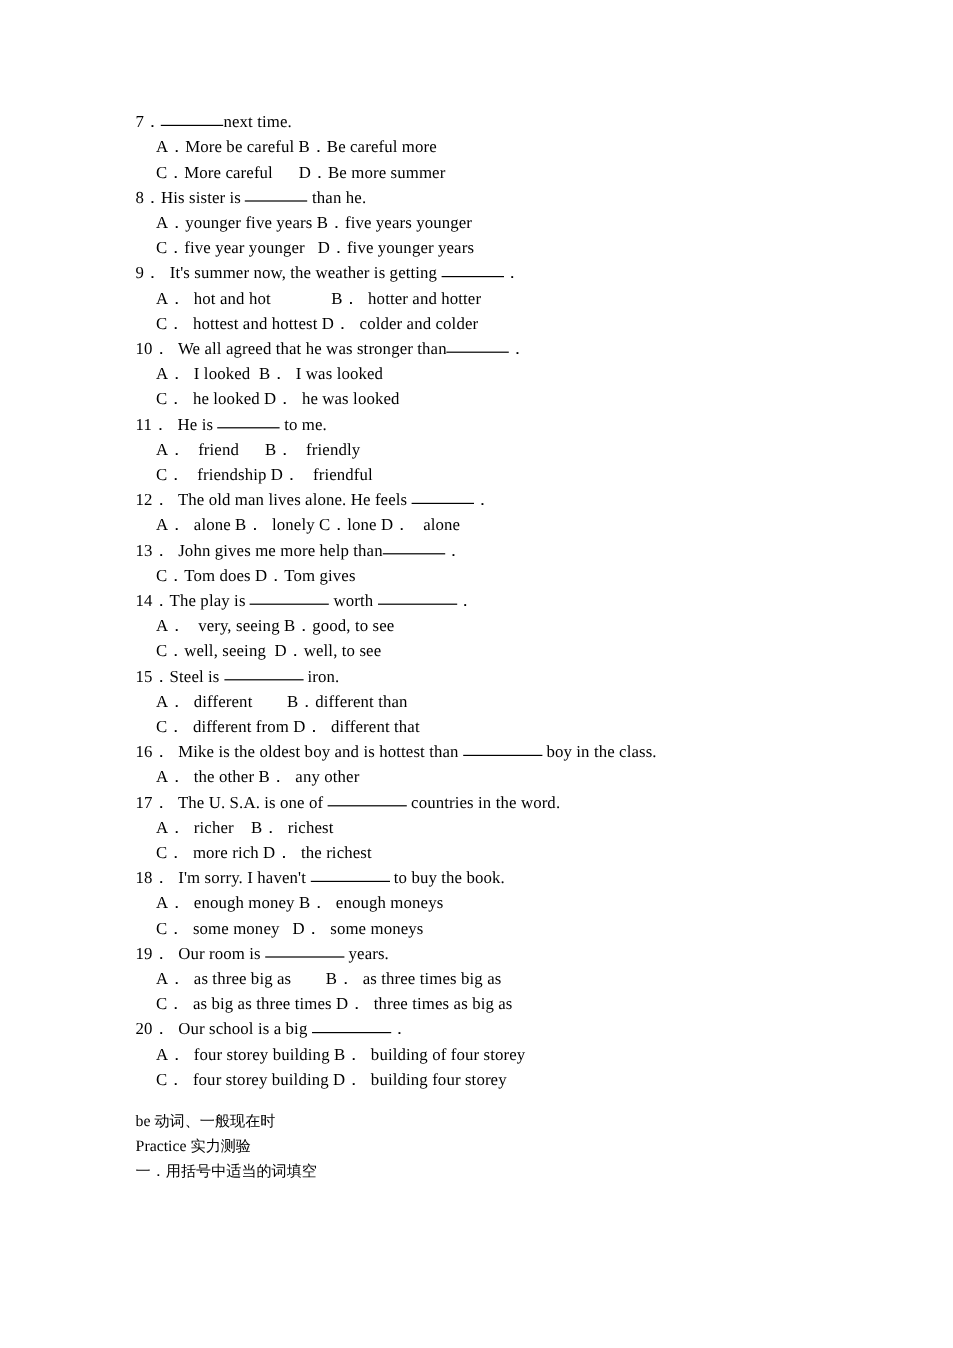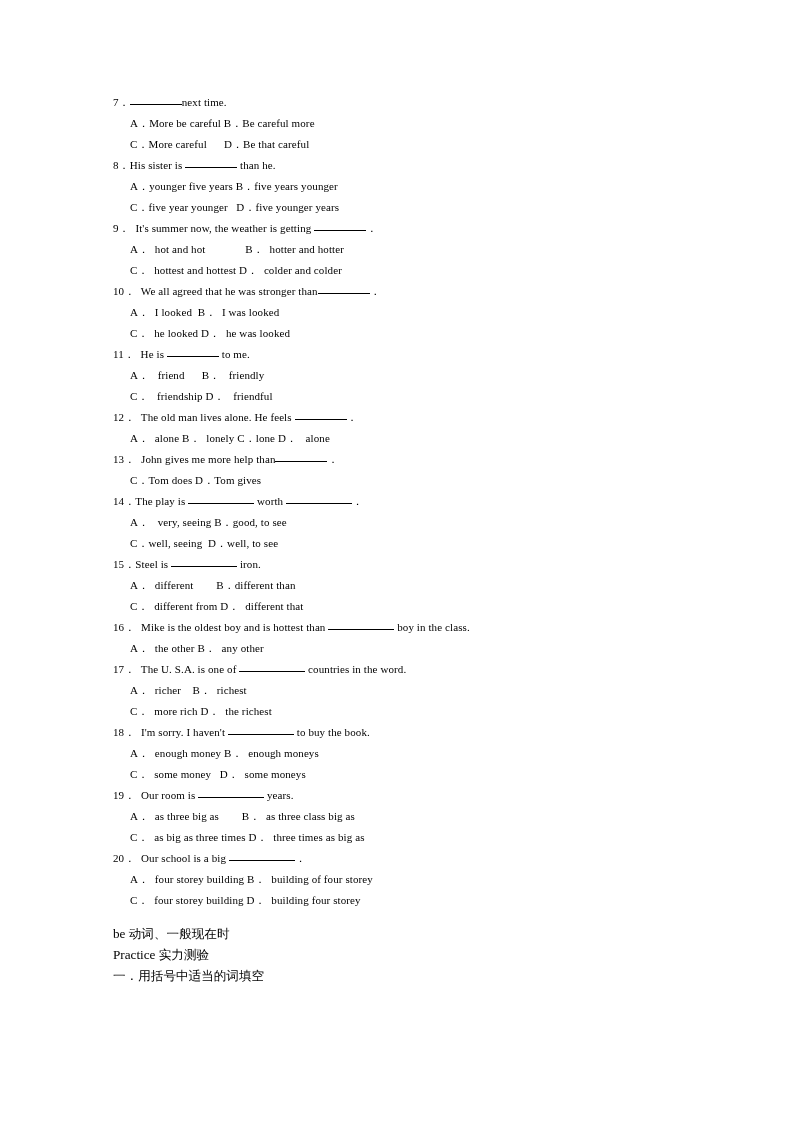--- a/index.html
+++ b/index.html
@@ -26,21 +26,21 @@
   }
   .content {
     position: absolute;
     left: 113px;
     top: 92px;
     width: 580px;
   }
 
   
   .line {
-    font-size: 11px;
+    font-size: 14px;
     line-height: 21px;
     white-space: pre;
     letter-spacing: 0.1px;
   }
 
   
   .q-line {
     padding-left: 0;
   }
   
@@ -77,21 +77,21 @@
   }
 </style>
 </head>
 <body>
 
 <div class="page">
   <div class="content">
 
     <div class="line q-line"><span>7．</span><span></span><span class="blank b-md"></span><span>next time.</span></div>
     <div class="line opt-line">A．More be careful B．Be careful more</div>
-    <div class="line opt-line">C．More careful      D．Be that careful</div>
+    <div class="line opt-line">C．More careful      D．Be more summer</div>
 
     <div class="line q-line"><span>8．</span><span>His sister is </span><span class="blank b-md"></span><span> than he.</span></div>
     <div class="line opt-line">A．younger five years B．five years younger</div>
     <div class="line opt-line">C．five year younger   D．five younger years</div>
 
     <div class="line q-line"><span>9．</span><span>  It's summer now, the weather is getting </span><span class="blank b-md"></span><span>．</span></div>
     <div class="line opt-line">A．  hot and hot              B．  hotter and hotter</div>
     <div class="line opt-line">C．  hottest and hottest D．  colder and colder</div>
 
     <div class="line q-line"><span>10．</span><span>  We all agreed that he was stronger than</span><span class="blank b-md"></span><span>．</span></div>
@@ -121,21 +121,21 @@
 
     <div class="line q-line"><span>17．</span><span>  The U. S.A. is one of </span><span class="blank b-lg"></span><span> countries in the word.</span></div>
     <div class="line opt-line">A．  richer    B．  richest</div>
     <div class="line opt-line">C．  more rich D．  the richest</div>
 
     <div class="line q-line"><span>18．</span><span>  I'm sorry. I haven't </span><span class="blank b-lg"></span><span> to buy the book.</span></div>
     <div class="line opt-line">A．  enough money B．  enough moneys</div>
     <div class="line opt-line">C．  some money   D．  some moneys</div>
 
     <div class="line q-line"><span>19．</span><span>  Our room is </span><span class="blank b-lg"></span><span> years.</span></div>
-    <div class="line opt-line">A．  as three big as        B．  as three class big as</div>
+    <div class="line opt-line">A．  as three big as        B．  as three times big as</div>
     <div class="line opt-line">C．  as big as three times D．  three times as big as</div>
 
     <div class="line q-line"><span>20．</span><span>  Our school is a big </span><span class="blank b-lg"></span><span>．</span></div>
     <div class="line opt-line">A．  four storey building B．  building of four storey</div>
     <div class="line opt-line">C．  four storey building D．  building four storey</div>
 
     <div class="cn-line block-bottom"><span>be </span><span class="cn">动词、一般现在时</span></div>
     <div class="cn-line"><span>Practice </span><span class="cn">实力测验</span></div>
     <div class="cn-line"><span class="cn">一．用括号中适当的词填空</span></div>
 

